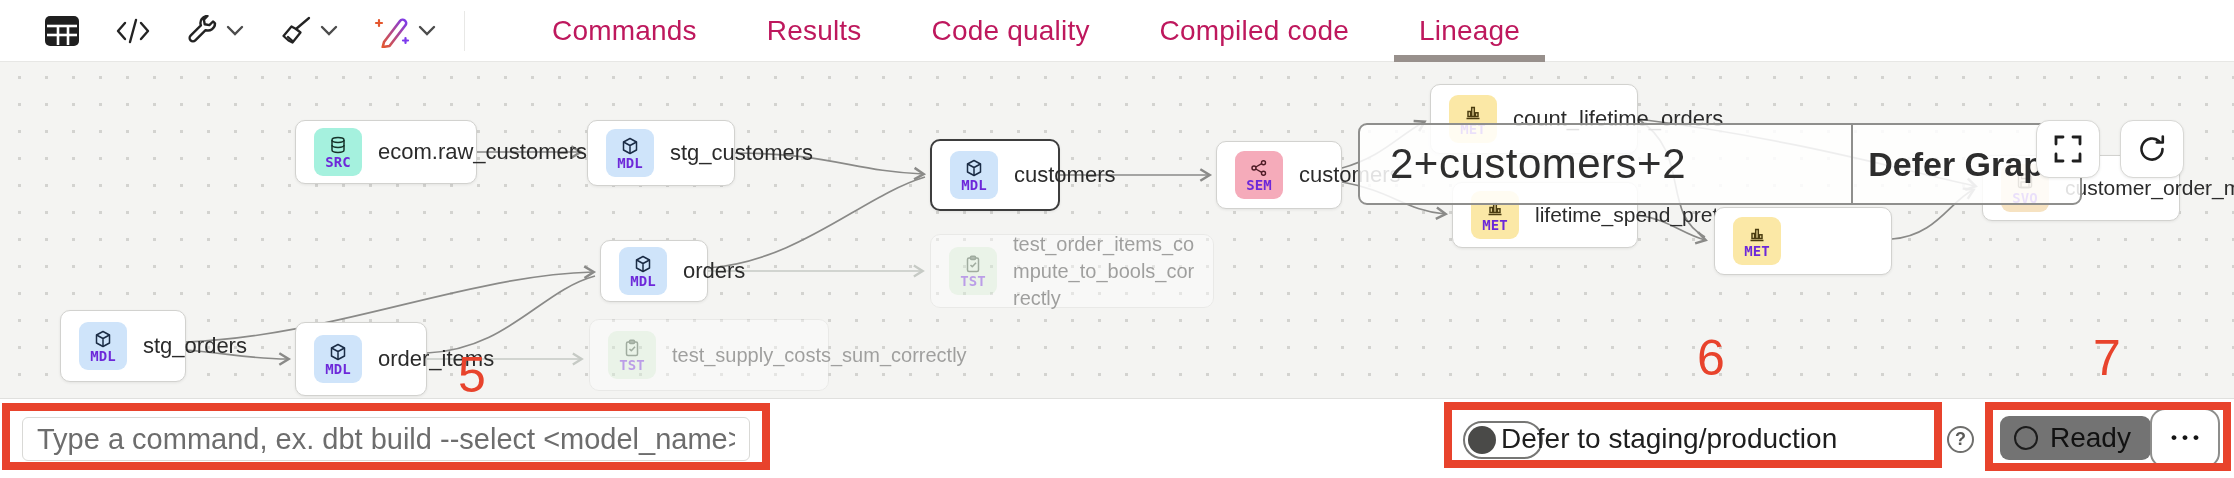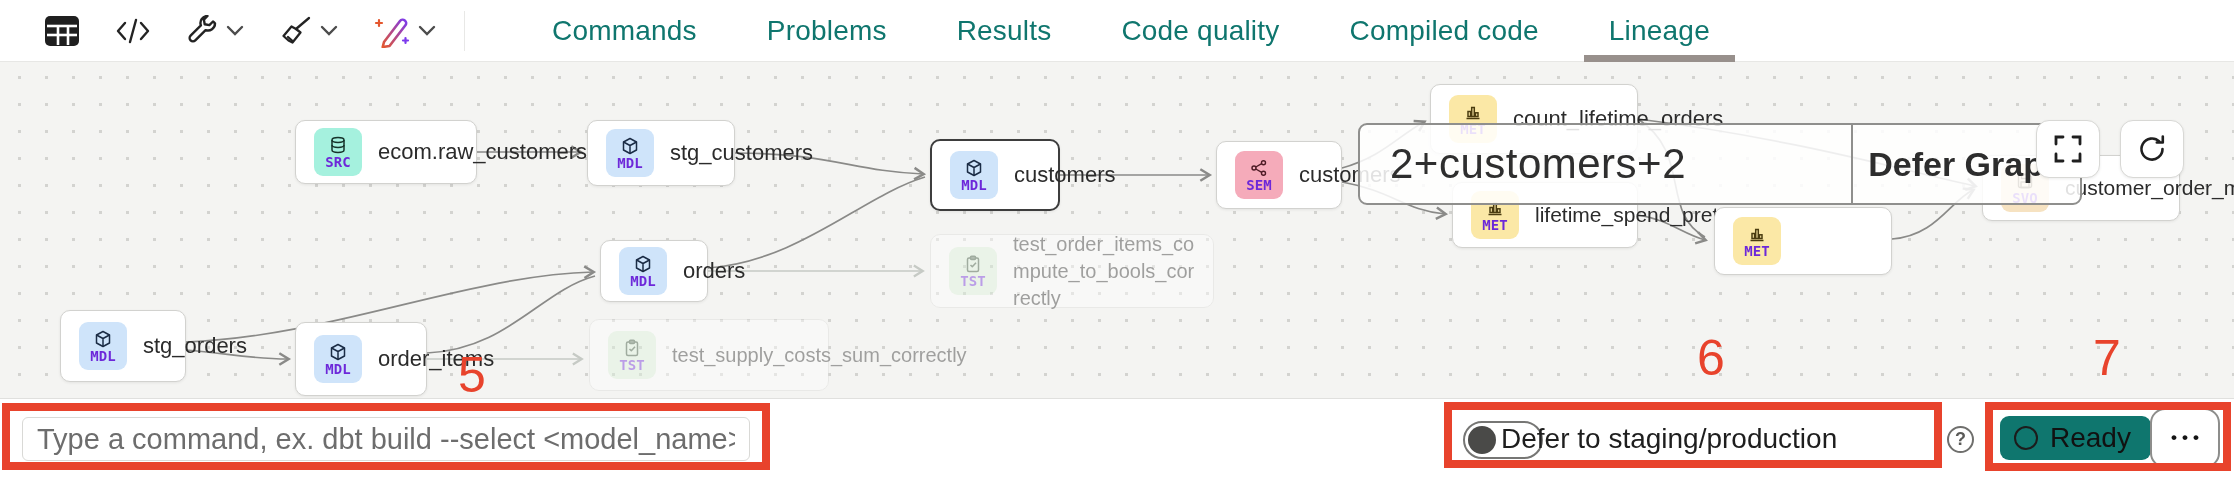--- a/index.html
+++ b/index.html
@@ -10,21 +10,21 @@
   
   .topbar { position:absolute; left:0; top:0; width:2234px; height:62px; background:#fff;
             border-bottom:1px solid #e7e7e5; display:flex; align-items:center; }
   .tool-group { display:flex; align-items:center; height:62px; padding-left:26px; gap:0; }
   .tool-btn { display:flex; align-items:center; gap:8px; padding:0 18px; height:62px; cursor:pointer; }
   .tool-btn svg { display:block; }
   .chev { display:block; }
   .topbar-divider { width:1px; height:40px; background:#e8e8e6; margin:0 6px 0 10px; }
   .tabs { display:flex; align-items:stretch; height:62px; margin-left:46px; }
   .tab { position:relative; display:flex; align-items:center; padding:0 35px; font-size:28px;
-         color:#0f766e; font-weight:500; letter-spacing:.2px; cursor:pointer; }
+         color:#be185d; font-weight:500; letter-spacing:.2px; cursor:pointer; }
   .tab.active::after { content:""; position:absolute; left:10px; right:10px; bottom:0; height:7px;
                        background:#98908c; }
 
   
   .graph { position:absolute; left:0; top:62px; width:2234px; height:336px; background:#f4f4f2;
            background-image:radial-gradient(circle, #d3d3d0 1.7px, transparent 1.9px);
            background-size:27px 27px; background-position:6px 2px; overflow:hidden; }
   .edges { position:absolute; left:0; top:0; z-index:1; }
 
   .node { position:absolute; z-index:2; display:flex; align-items:center; gap:16px; padding:0 18px;
@@ -70,21 +70,21 @@
   .toggle { position:absolute; left:1463px; top:22px; width:80px; height:38px; border:2px solid #767674;
             border-radius:20px; background:#fff; cursor:pointer; }
   .toggle .knob { position:absolute; left:3px; top:3px; width:28px; height:28px; border-radius:50%;
                   background:#4a4a48; }
   .defer-label { position:absolute; left:1501px; top:0; height:80px; display:flex; align-items:center;
                  font-size:28px; font-weight:500; color:#1e1e1e; }
   .help { position:absolute; left:1947px; top:27px; width:27px; height:27px; border:2px solid #6f6f6d;
           border-radius:50%; display:flex; align-items:center; justify-content:center; font-size:18px;
           color:#5a5a58; font-weight:700; cursor:pointer; }
   .ready-pill { position:absolute; left:2000px; top:17px; height:44px; padding:0 20px 0 14px;
-                background:#0f766e; border-radius:9px; display:flex; align-items:center; gap:12px;
+                background:#737373; border-radius:9px; display:flex; align-items:center; gap:12px;
                 cursor:pointer; }
   .ready-pill .ring { width:24px; height:24px; border:2.5px solid #1c1c1c; border-radius:50%; }
   .ready-pill .txt { font-size:28px; font-weight:500; color:#111; }
   .more-btn { position:absolute; left:2150px; top:9px; width:70px; height:60px; background:#fff;
               border:2px solid #8d8d8b; border-radius:15px; display:flex; align-items:center;
               justify-content:center; cursor:pointer; }
   .more-btn .dots { font-size:17px; letter-spacing:5px; color:#141414; font-weight:700; padding-left:5px; }
 
   
   .ann-rect { position:absolute; border:8px solid #e8432c; z-index:40; pointer-events:none; }
@@ -145,21 +145,20 @@
           <path d="M31.5 24 v5 M29 26.5 h5" stroke="#7c3aed" stroke-width="2.2" stroke-linecap="round"></path>
         </svg>
         <svg class="chev" width="18" height="11" viewBox="0 0 18 11" fill="none" stroke="#4c4c4c" stroke-width="2.4" stroke-linecap="round">
             <path d="M2 2 L9 9 L16 2"></path>
           </svg>
       </div>
       <div class="topbar-divider"></div>
     </div>
     <div class="tabs">
       <div class="tab">Commands</div>
-      <div class="tab">Problems</div>
       <div class="tab">Results</div>
       <div class="tab">Code quality</div>
       <div class="tab">Compiled code</div>
       <div class="tab active">Lineage</div>
     </div>
   </div>
 
   <div class="graph">
     <svg class="edges" width="2234" height="336" viewBox="0 0 2234 336" fill="none">
       <defs>

